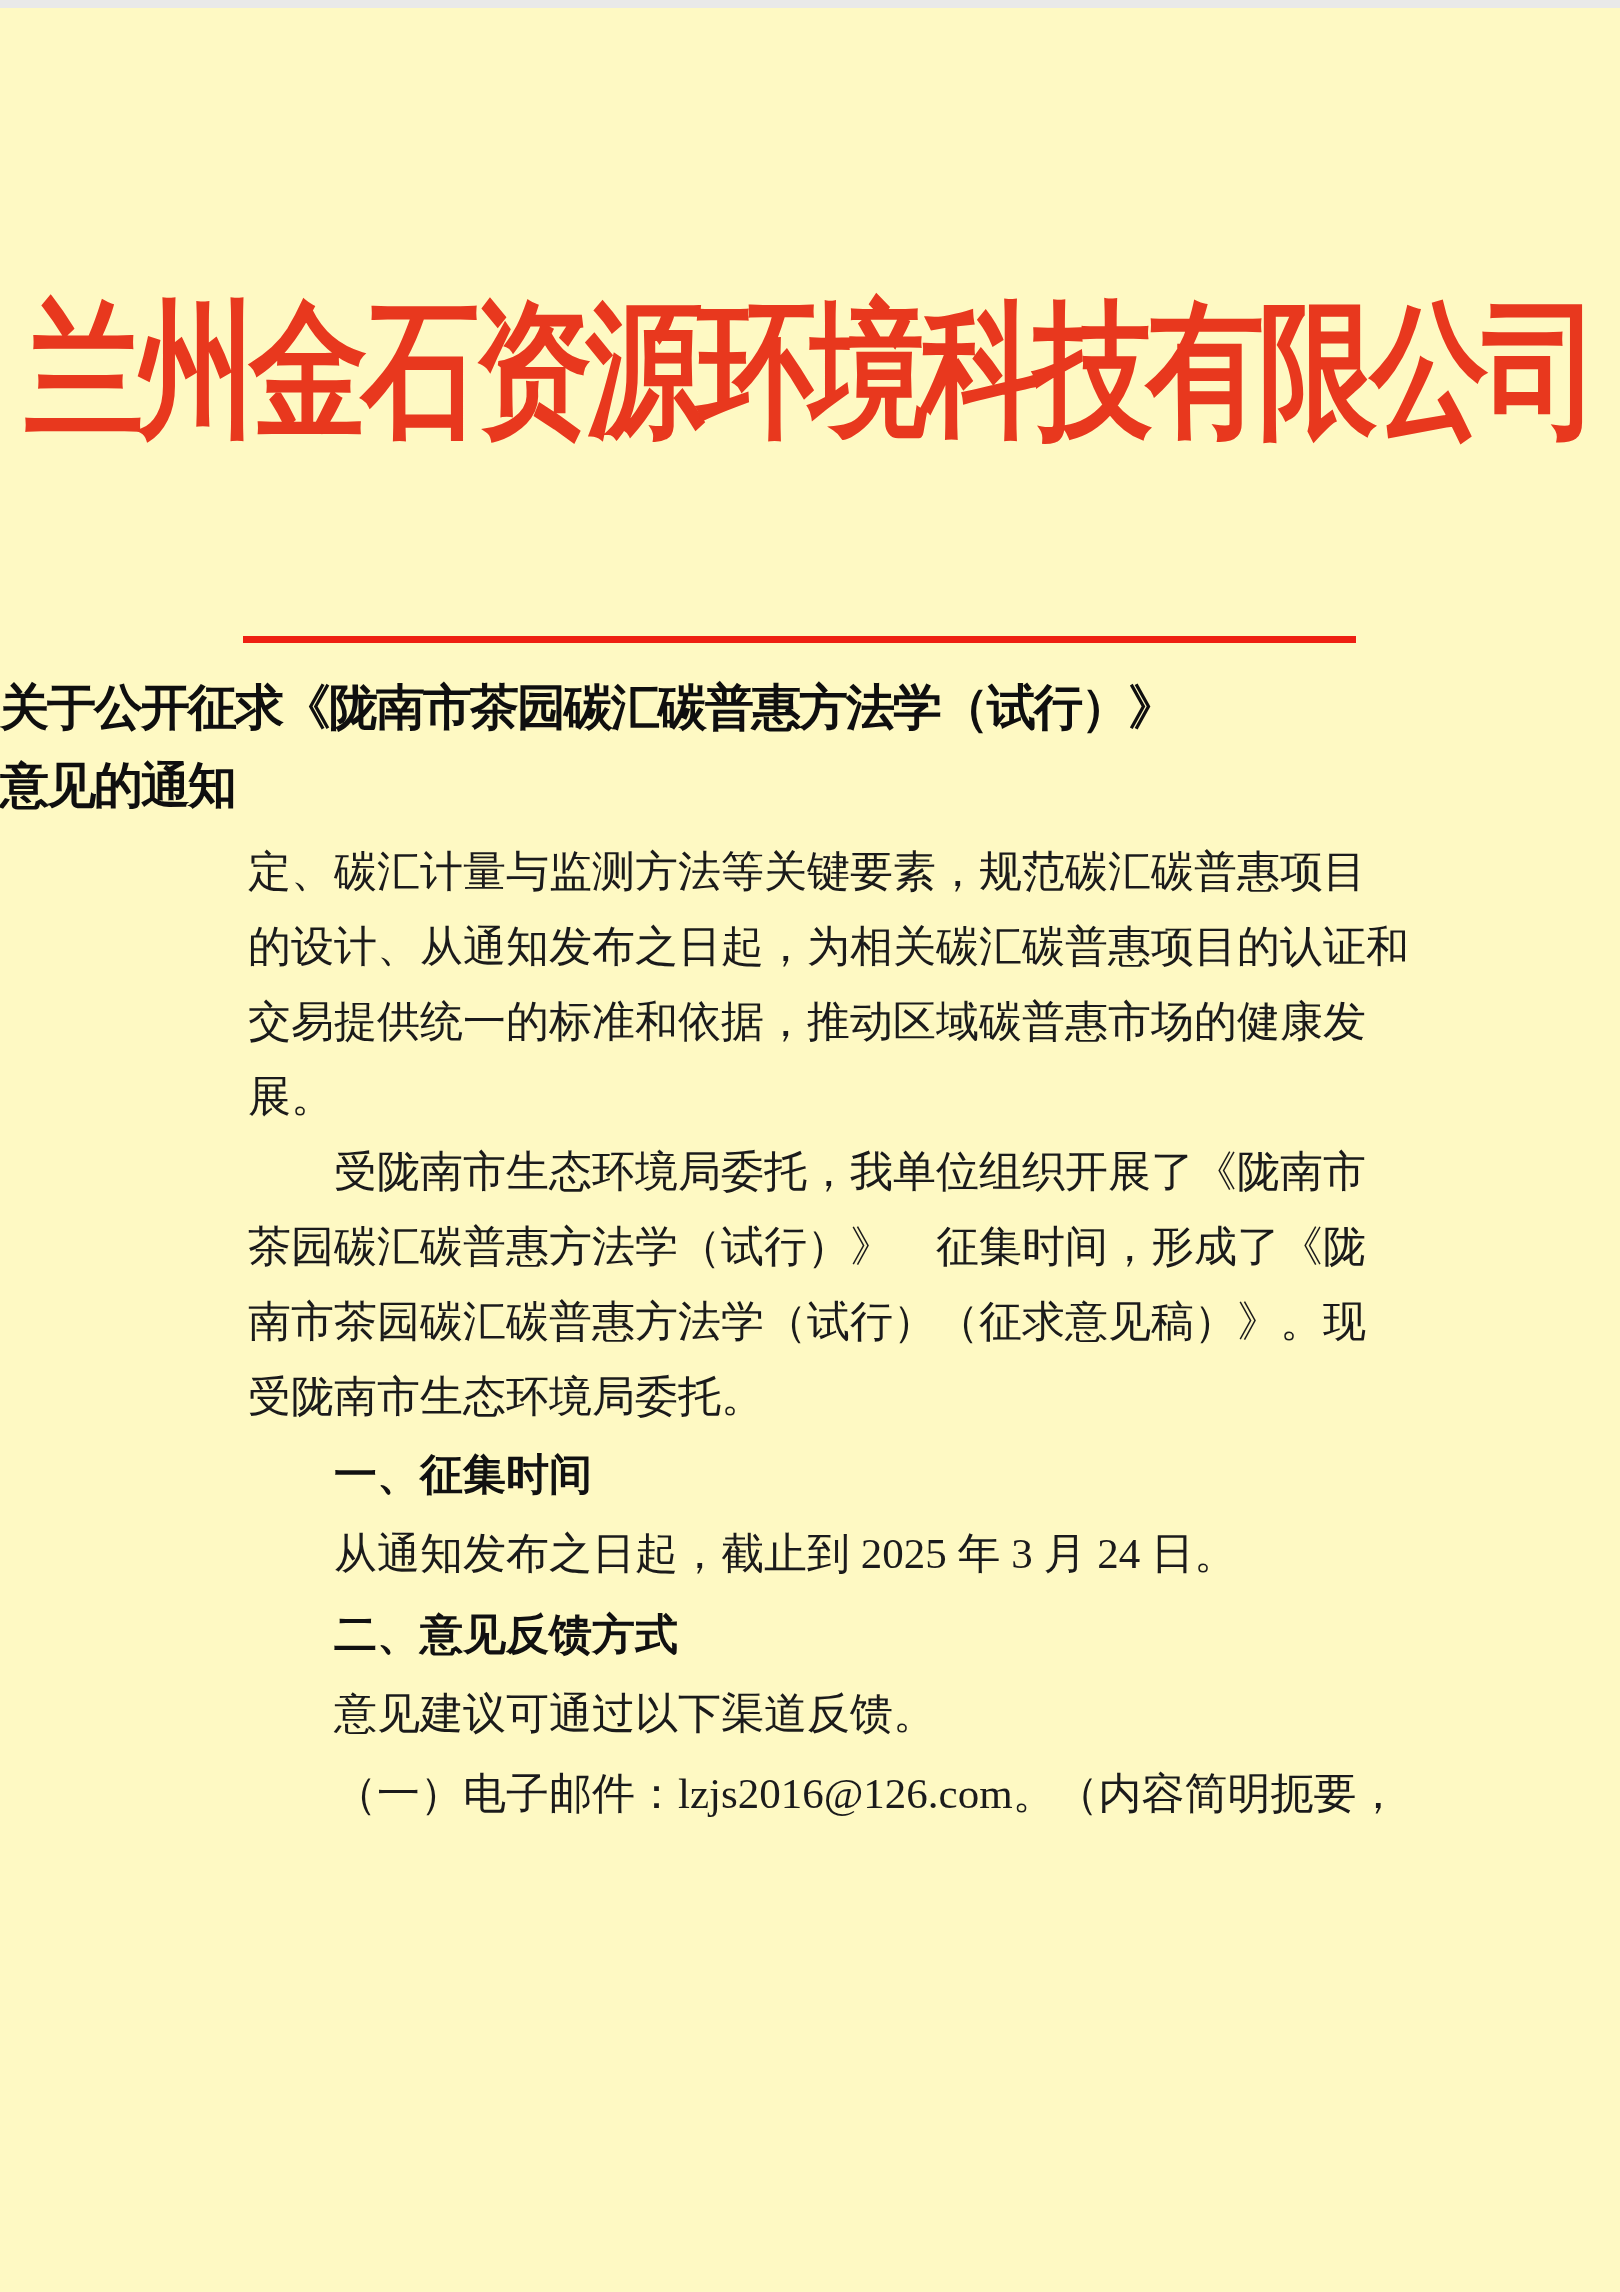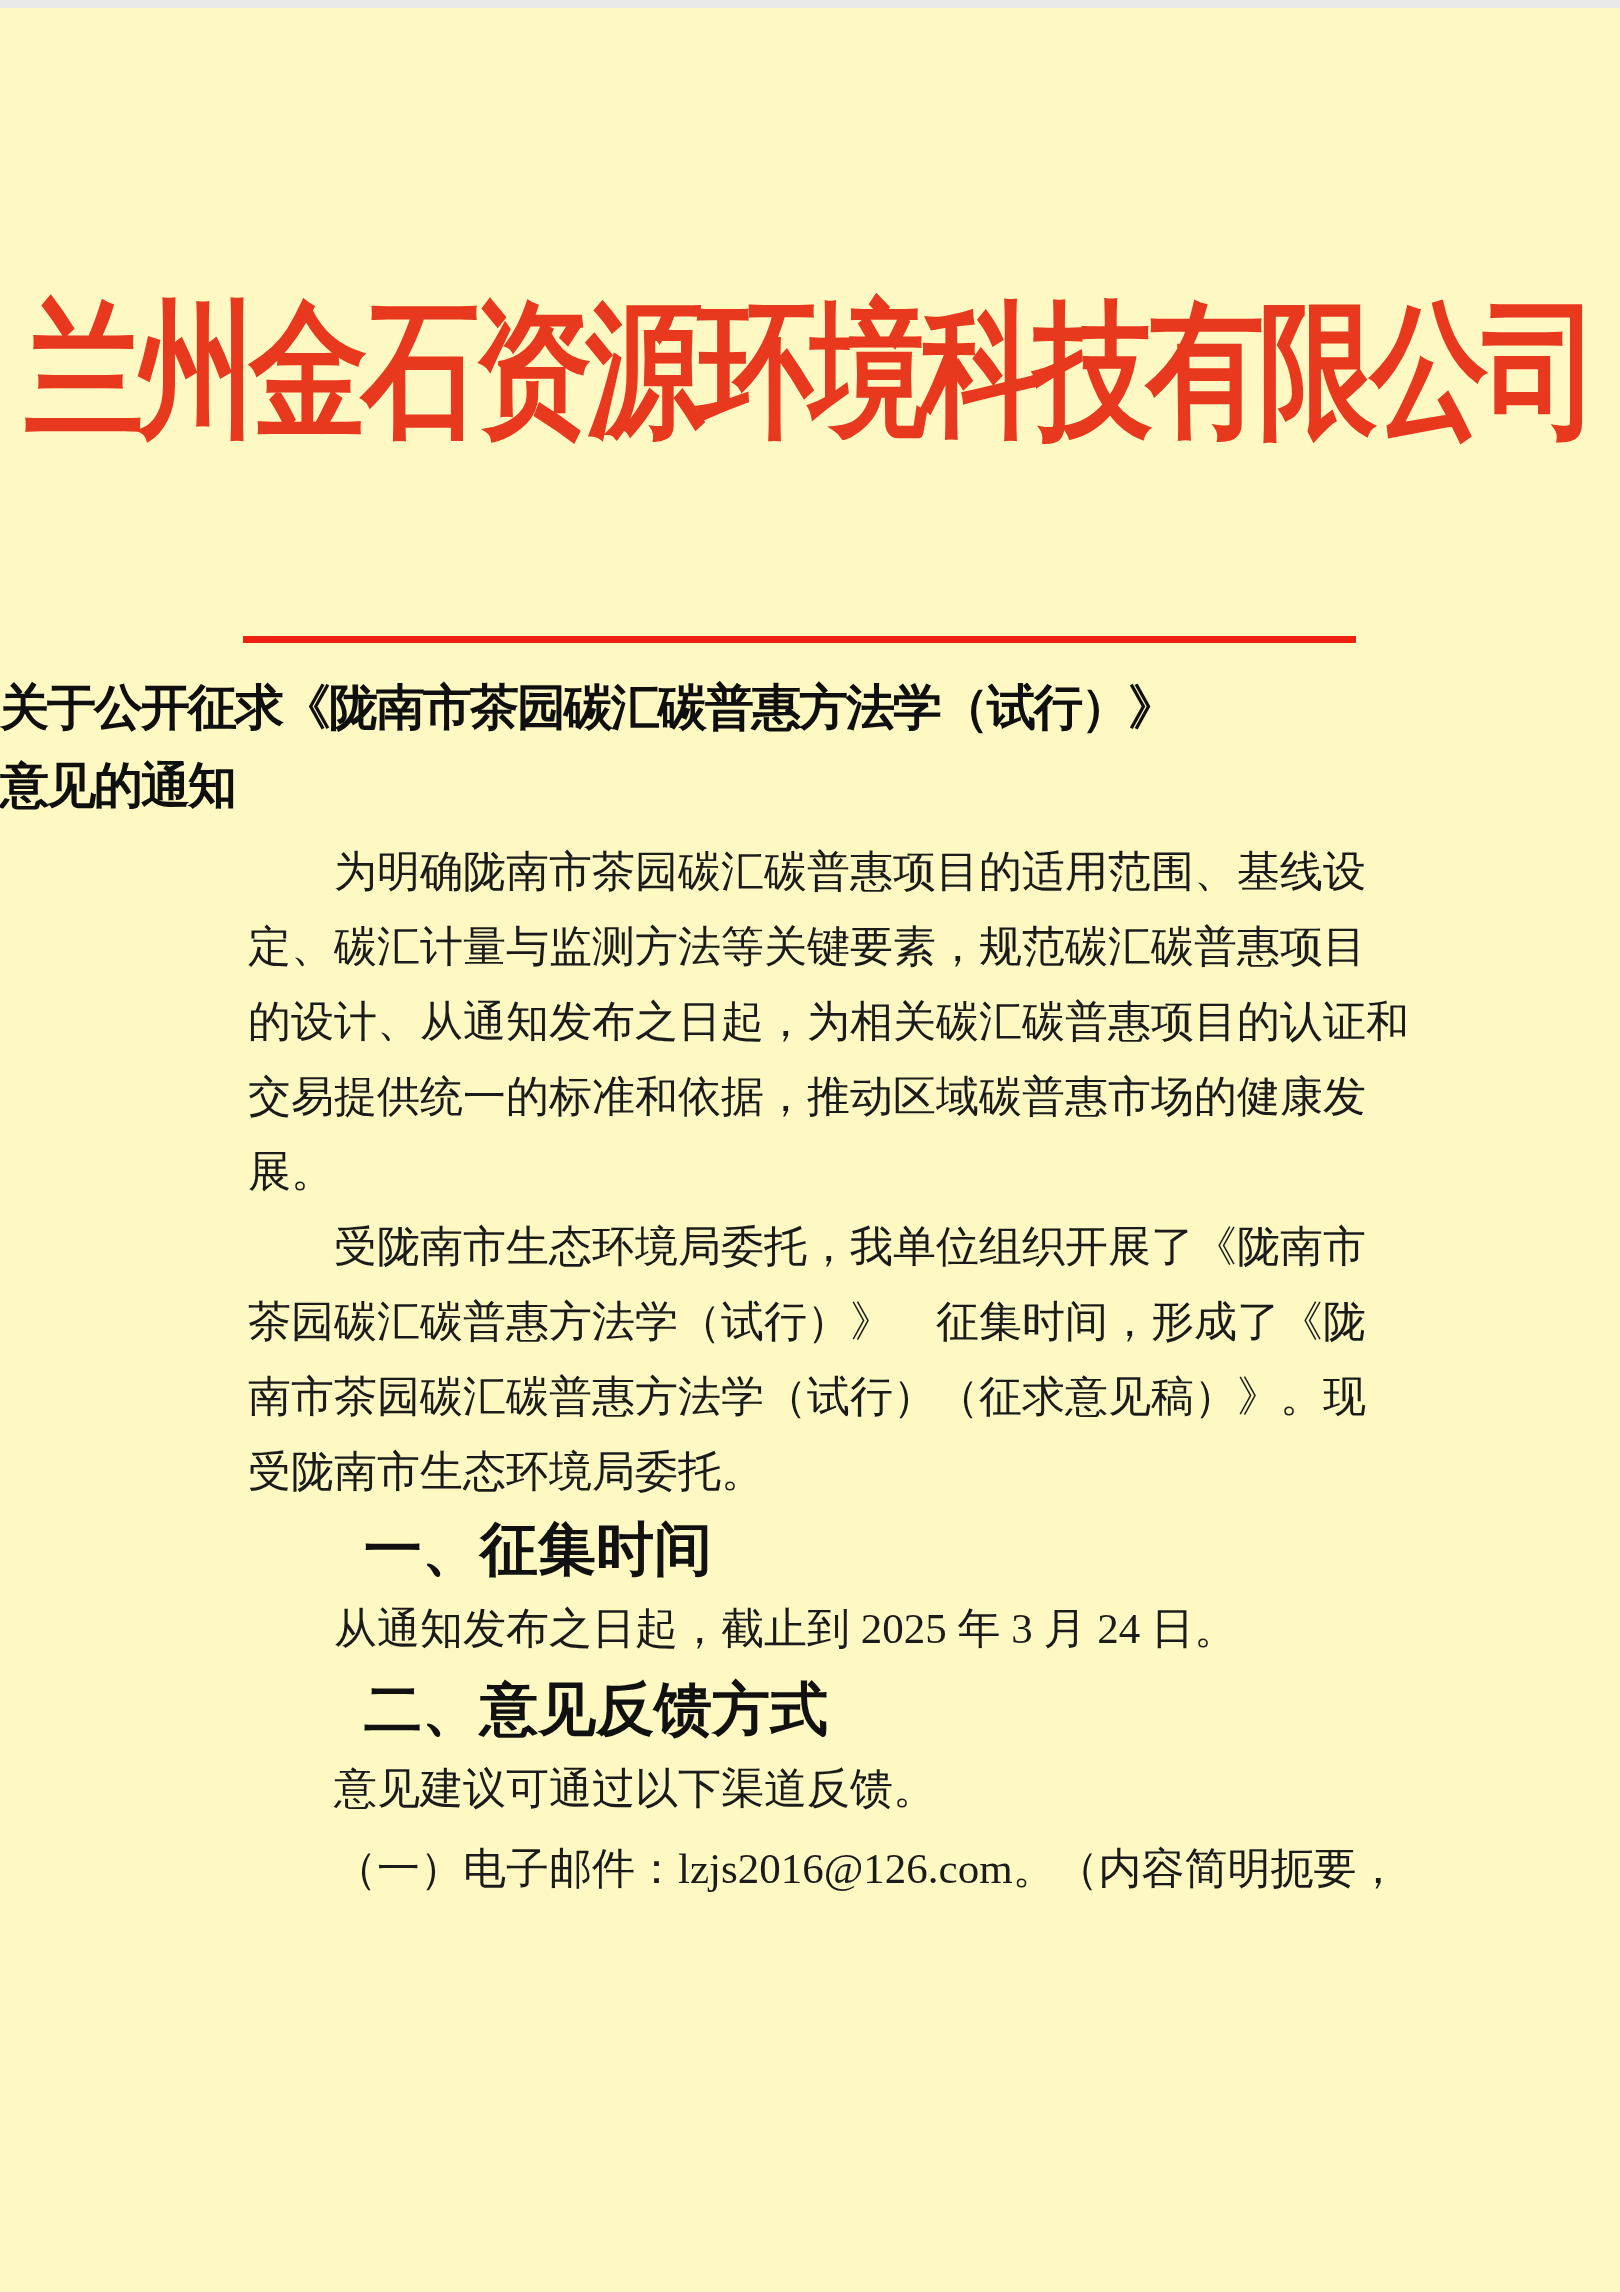--- a/index.html
+++ b/index.html
@@ -47,40 +47,39 @@
   .body-line{
     font-size:43px;
     line-height:75px;
     white-space:nowrap;
     color:#1b1b1b;
   }
   .lh82{line-height:80px;}
   .heading-line{
     font-family:"Liberation Sans","DejaVu Sans",sans-serif;
     font-weight:bold;
-    font-size:58px;
+    font-size:43px;
     color:#111;
   }
 </style>
 </head>
 <body>
 
 <div class="page">
 
   <h1 class="letterhead">兰州金石资源环境科技有限公司</h1>
 
   <div class="divider"></div>
 
   <div class="title-block">
     <div>关于公开征求《陇南市茶园碳汇碳普惠方法学（试行）》</div>
     <div>意见的通知</div>
   </div>
 
   <div class="body-block">
-    <div class="body-line">　　为明确陇南市茶园碳汇碳普惠项目的适用范围、基线设</div>
     <div class="body-line">定、碳汇计量与监测方法等关键要素，规范碳汇碳普惠项目</div>
     <div class="body-line">的设计、从通知发布之日起，为相关碳汇碳普惠项目的认证和</div>
     <div class="body-line">交易提供统一的标准和依据，推动区域碳普惠市场的健康发</div>
     <div class="body-line">展。</div>
     <div class="body-line">　　受陇南市生态环境局委托，我单位组织开展了《陇南市</div>
     <div class="body-line">茶园碳汇碳普惠方法学（试行）》　征集时间，形成了《陇</div>
     <div class="body-line">南市茶园碳汇碳普惠方法学（试行）（征求意见稿）》。现</div>
     <div class="body-line">受陇南市生态环境局委托。</div>
     <div class="body-line lh82 heading-line" style="text-indent:2em;">一、征集时间</div>
     <div class="body-line lh82">　　从通知发布之日起，截止到 2025 年 3 月 24 日。</div>

